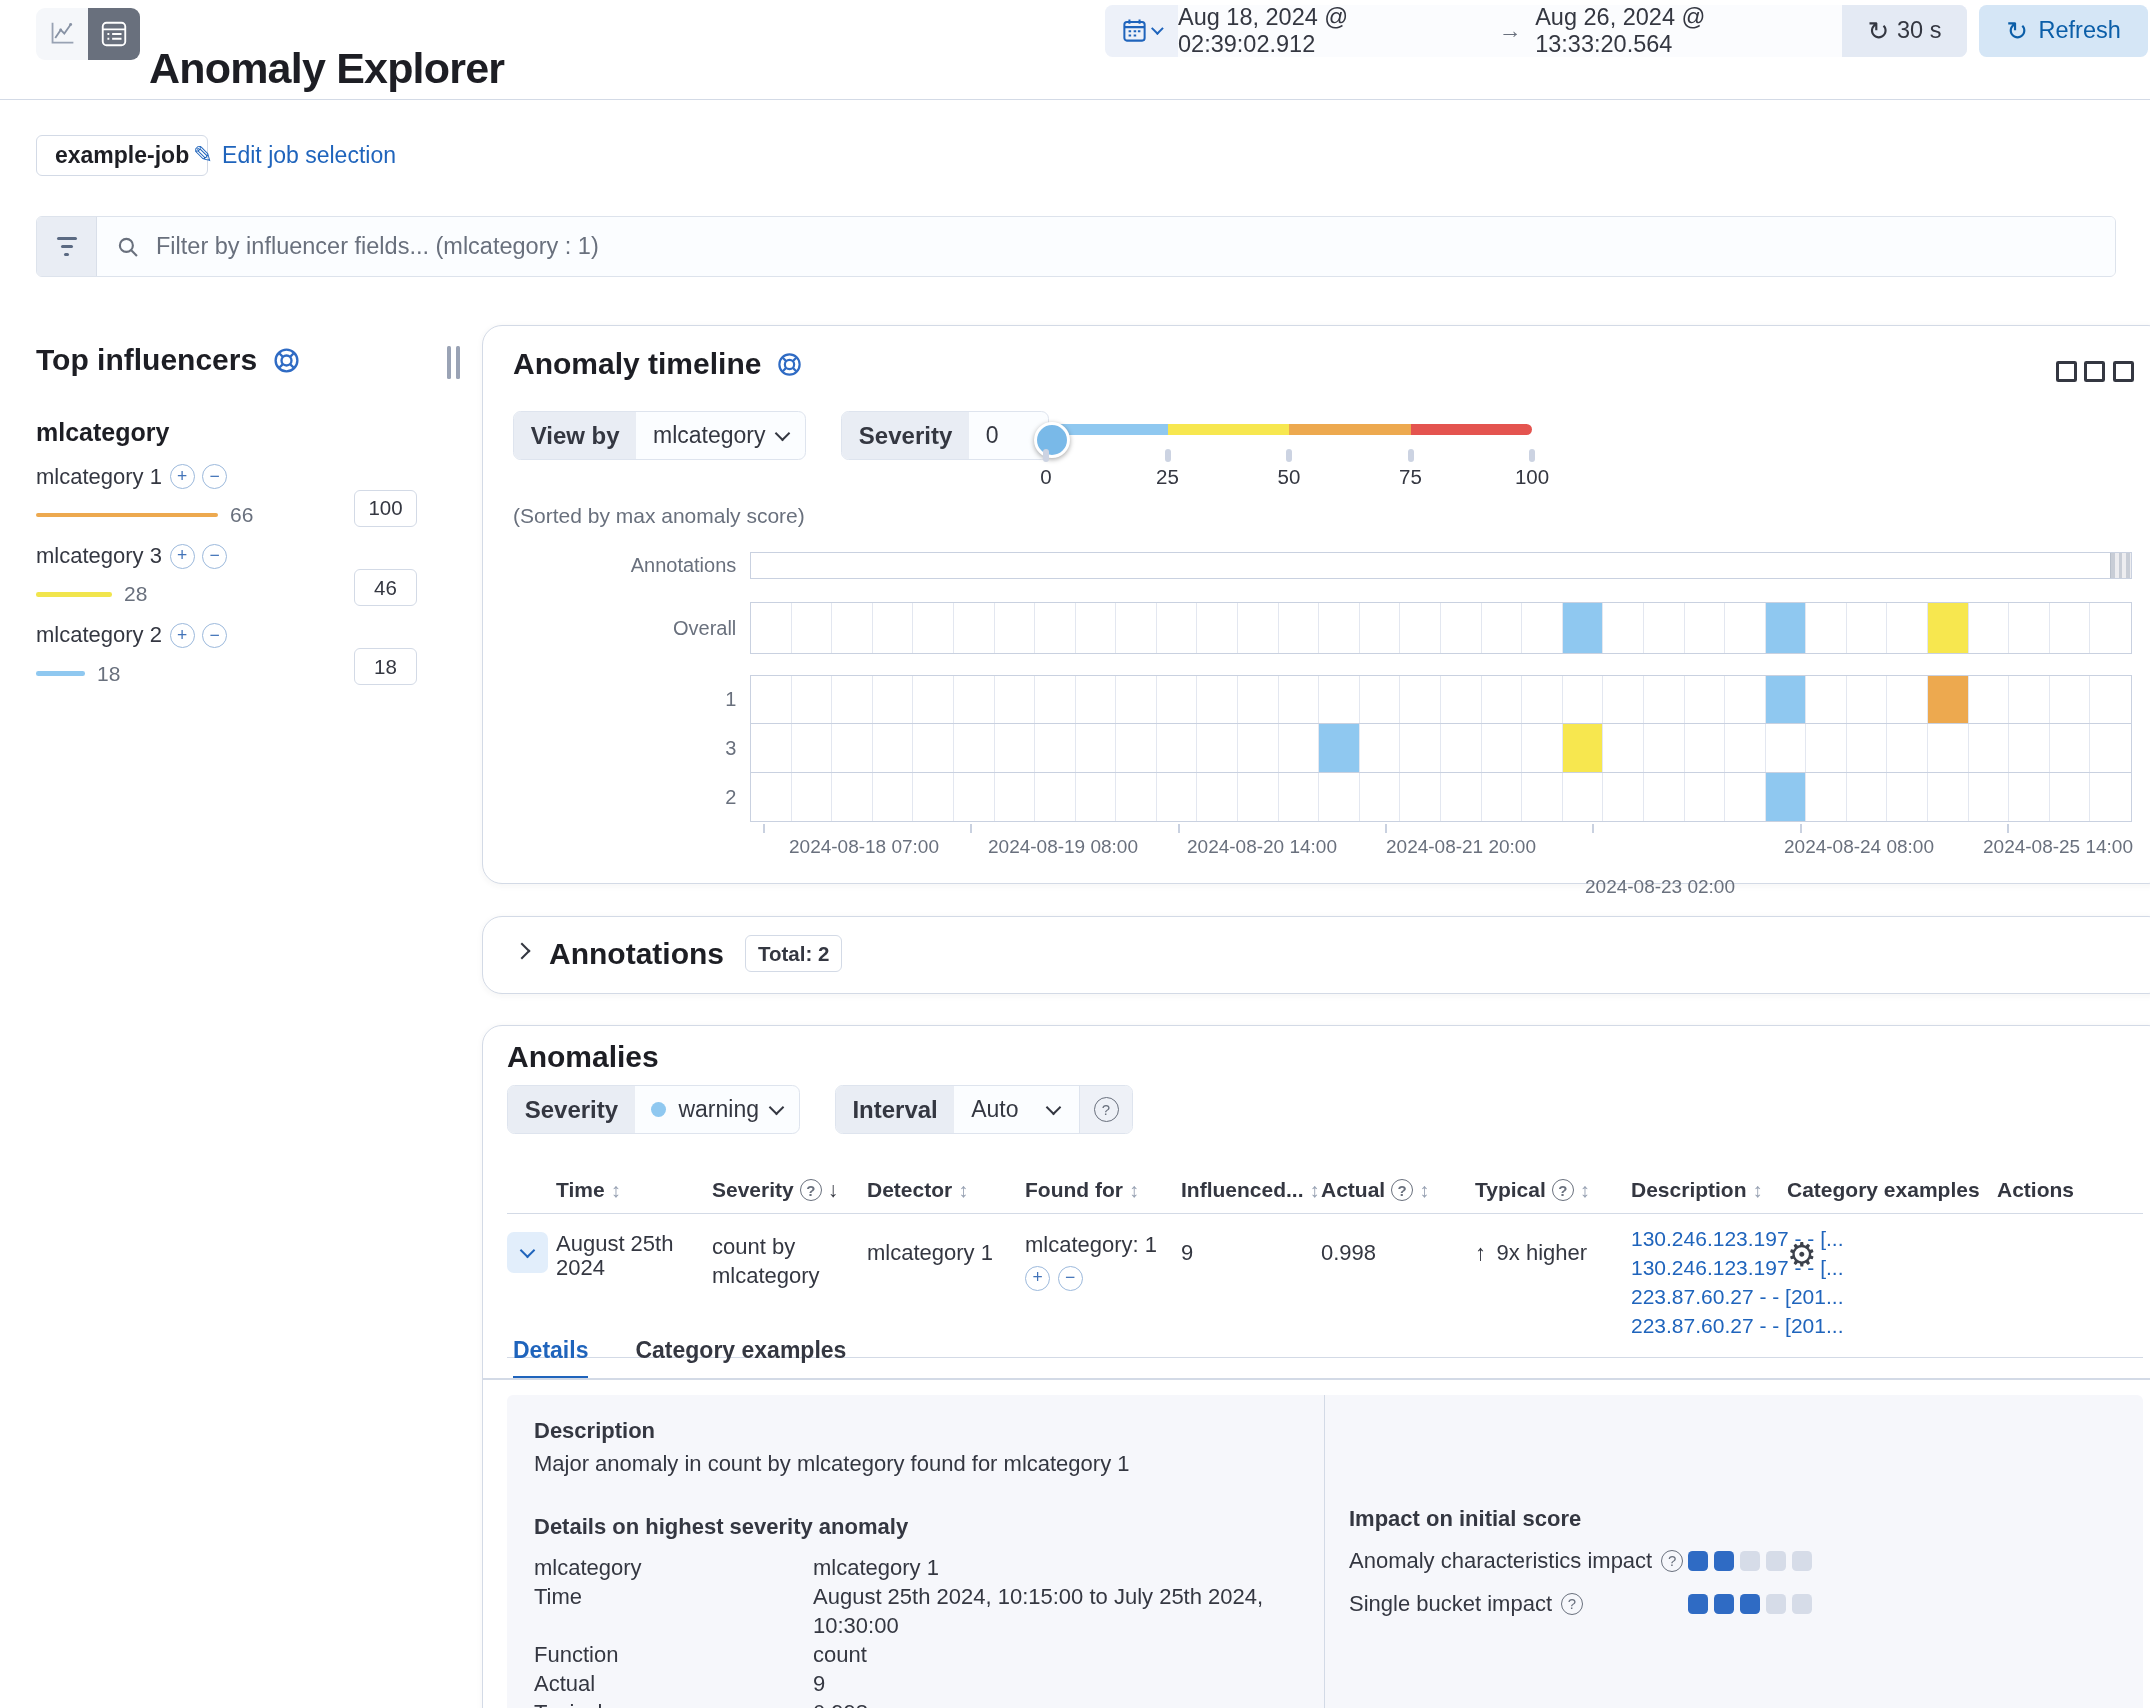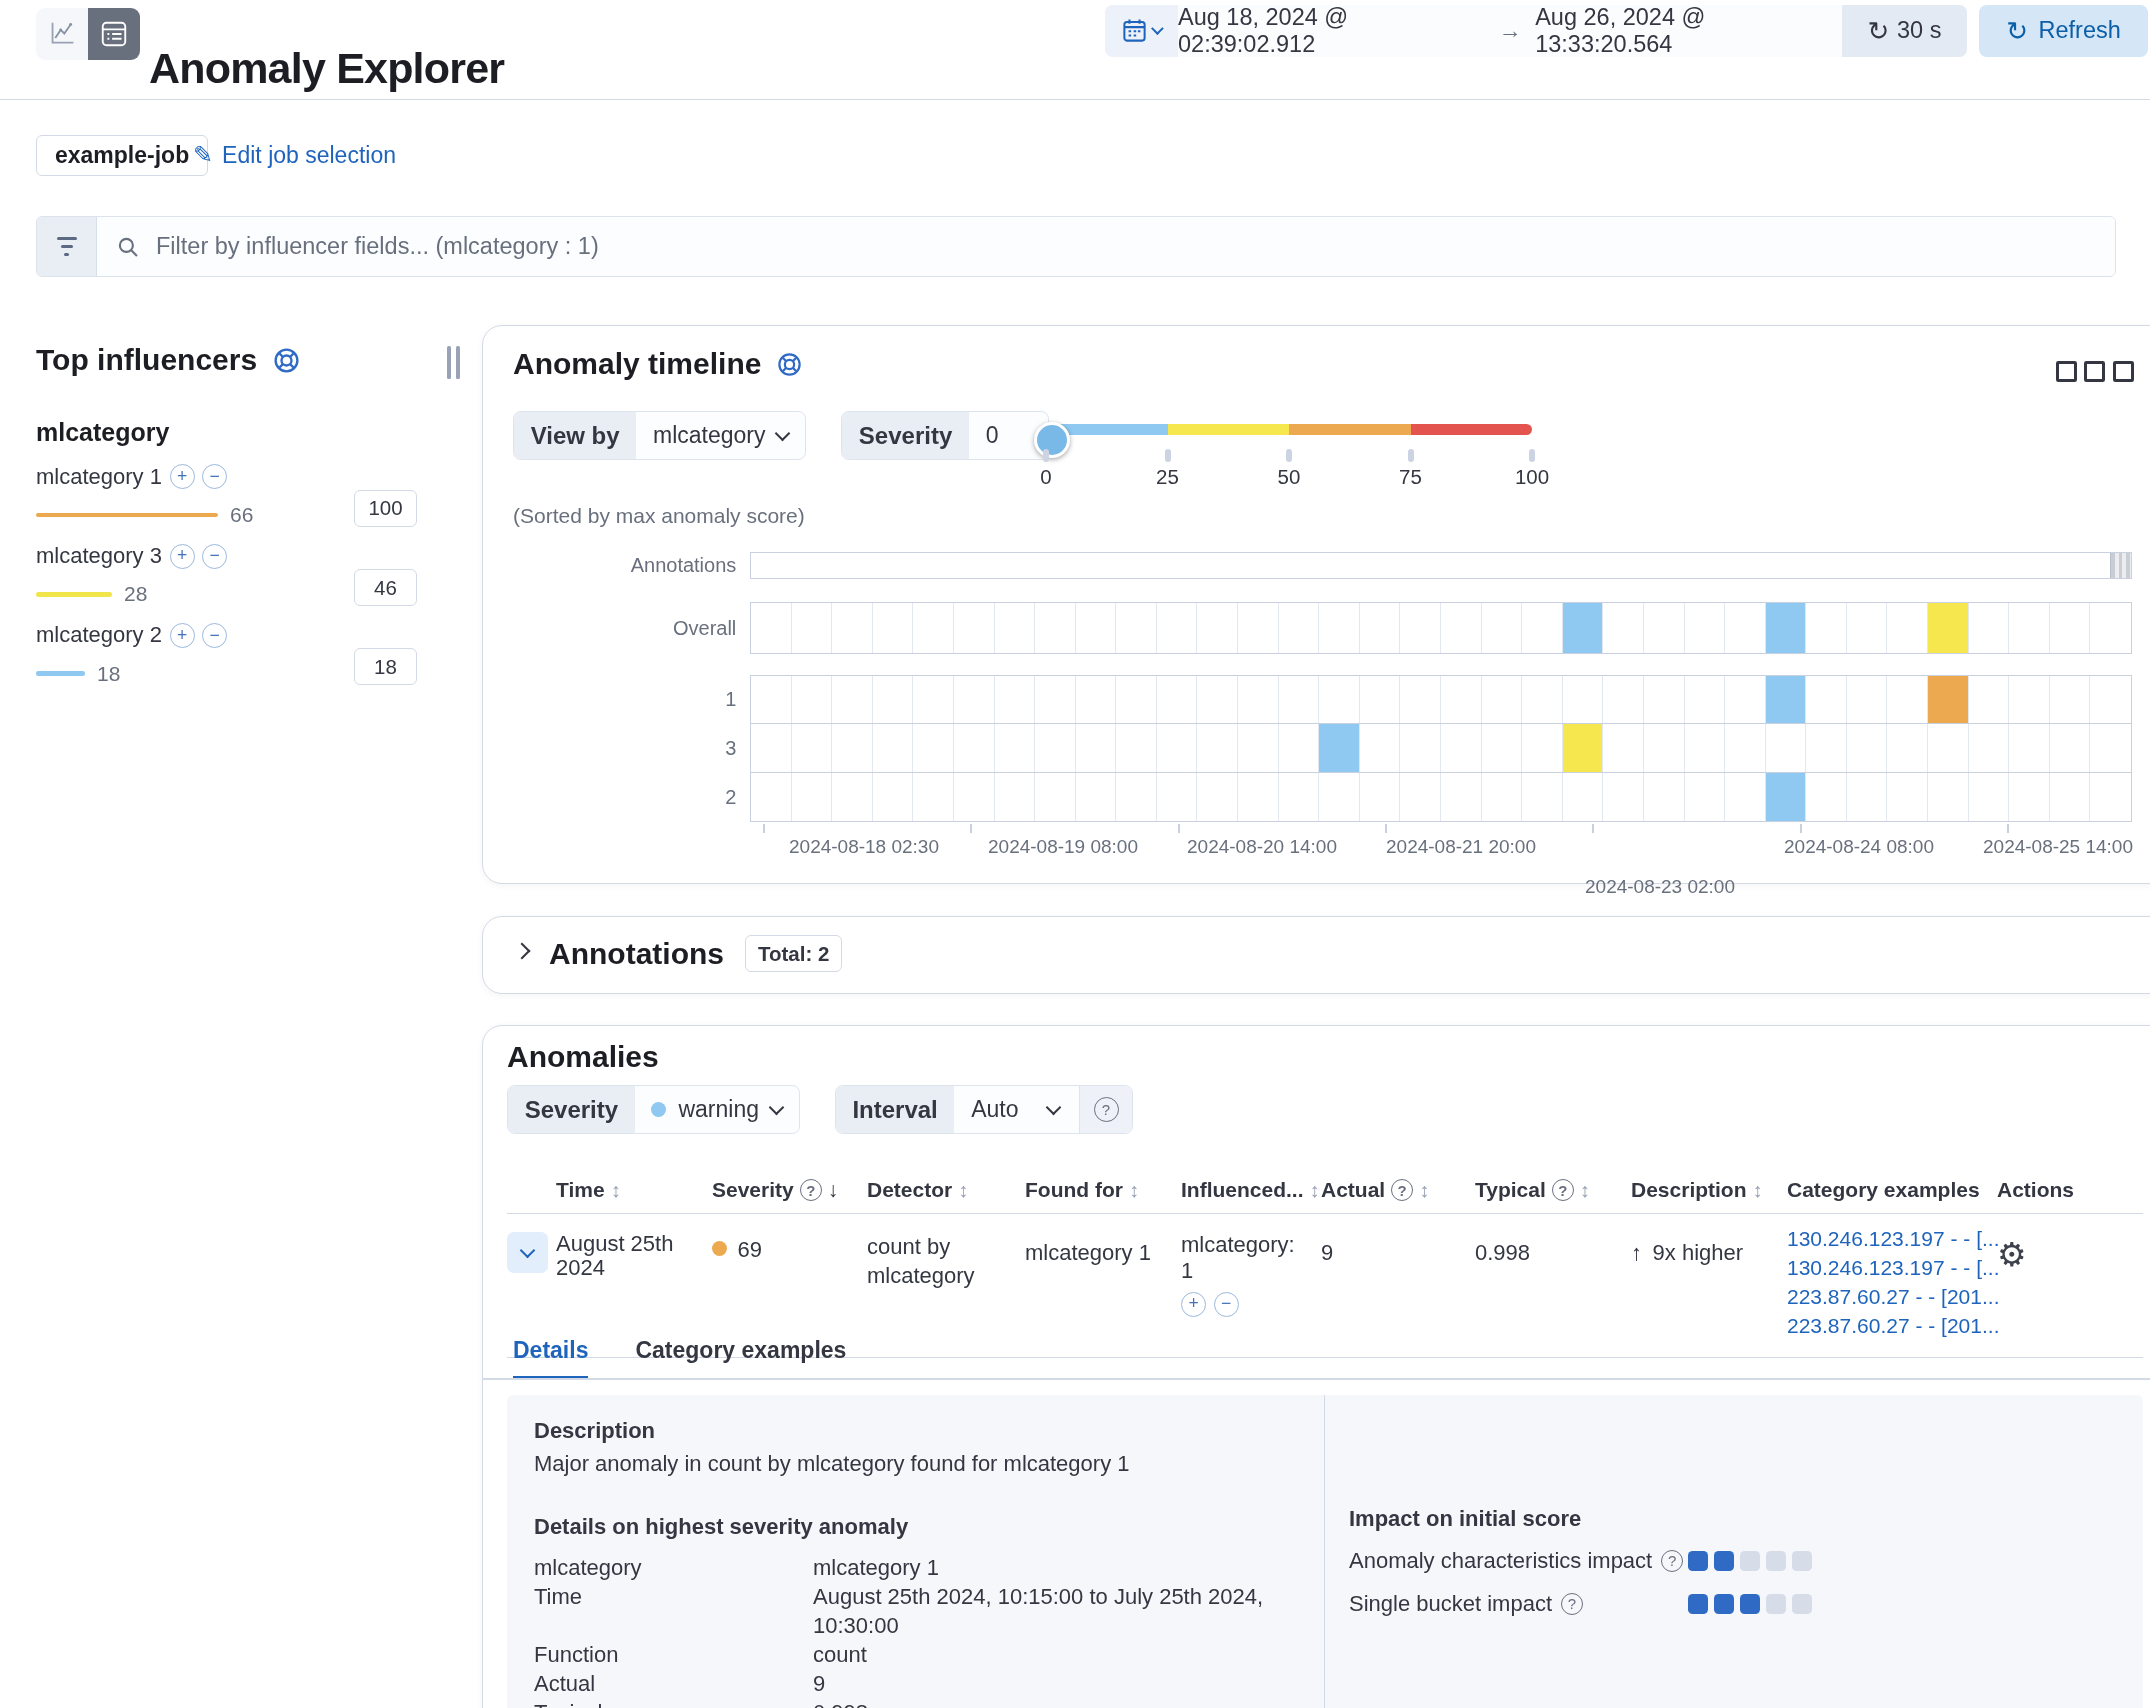--- a/index.html
+++ b/index.html
@@ -486,21 +486,21 @@
           <div class="cell"></div>
           <div class="cell"></div>
           <div class="cell"></div>
           <div class="cell"></div>
         </div>
       </div>
     </div>
 
   <div class="axis" id="tl-axis">
       <div class="a-tick" style="left: 0px;"></div>
-      <div class="a-lab" style="left: 101px;">2024-08-18 02:30</div>
+      <div class="a-lab" style="left: 101px;">2024-08-18 07:00</div>
       <div class="a-tick" style="left: 207px;"></div>
       <div class="a-lab" style="left: 300px;">2024-08-19 08:00</div>
       <div class="a-tick" style="left: 415px;"></div>
       <div class="a-lab" style="left: 499px;">2024-08-20 14:00</div>
       <div class="a-tick" style="left: 622px;"></div>
       <div class="a-lab" style="left: 698px;">2024-08-21 20:00</div>
       <div class="a-tick" style="left: 829px;"></div>
       <div class="a-lab" style="left: 897px; margin-top: 40px;">2024-08-23 02:00</div>
       <div class="a-tick" style="left: 1037px;"></div>
       <div class="a-lab" style="left: 1096px;">2024-08-24 08:00</div>
@@ -586,24 +586,20 @@
           <span>Actions</span>
         </div>
       </div>
     <div class="tr tbody">
       <div class="td">
           <div class="expand-btn">
             <span class="chev blue"></span>
           </div>
         </div>
       <div class="td" style="line-height:24px;">August 25th 2024</div>
-      <div class="td" style="display:flex;align-items:flex-start;gap:10.6px;padding-top:4.6px;">
-        <span class="dot" id="row-sev-dot" style="margin-top: 4.6px; background: rgb(237, 169, 79);"></span>
-        <span>69</span>
-      </div>
       <div class="td" style="line-height:29px;">count by mlcategory</div>
       <div class="td" style="padding-top:7.6px;">mlcategory 1</div>
       <div class="td">
         <div>mlcategory: 1</div>
         <div style="display:flex;gap:7.6px;margin-top:7.6px;">
           <span class="pm">+</span>
           <span class="pm">−</span>
         </div>
       </div>
       <div class="td" style="padding-top:7.6px;">9</div>

